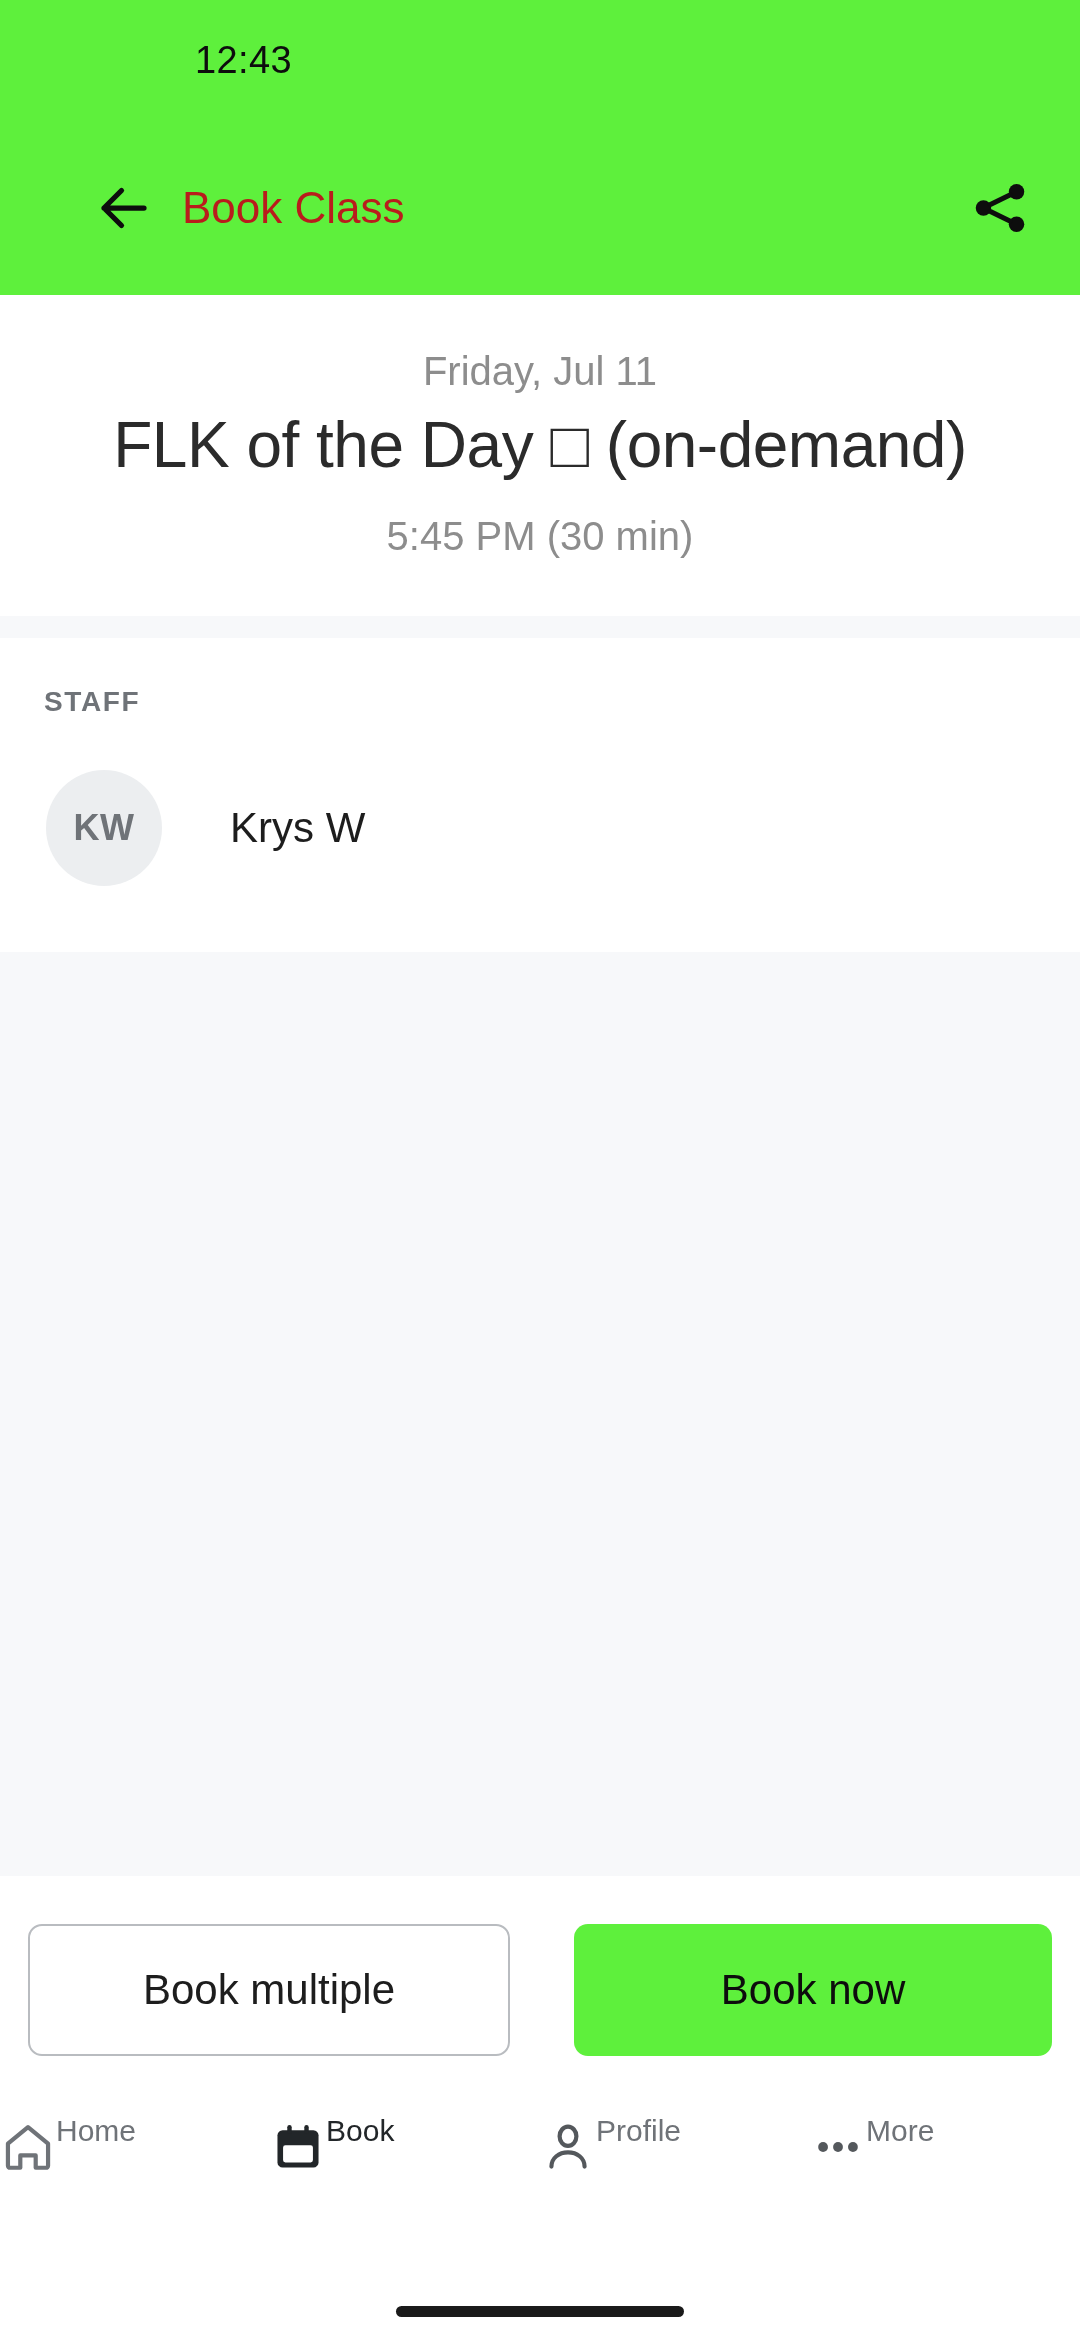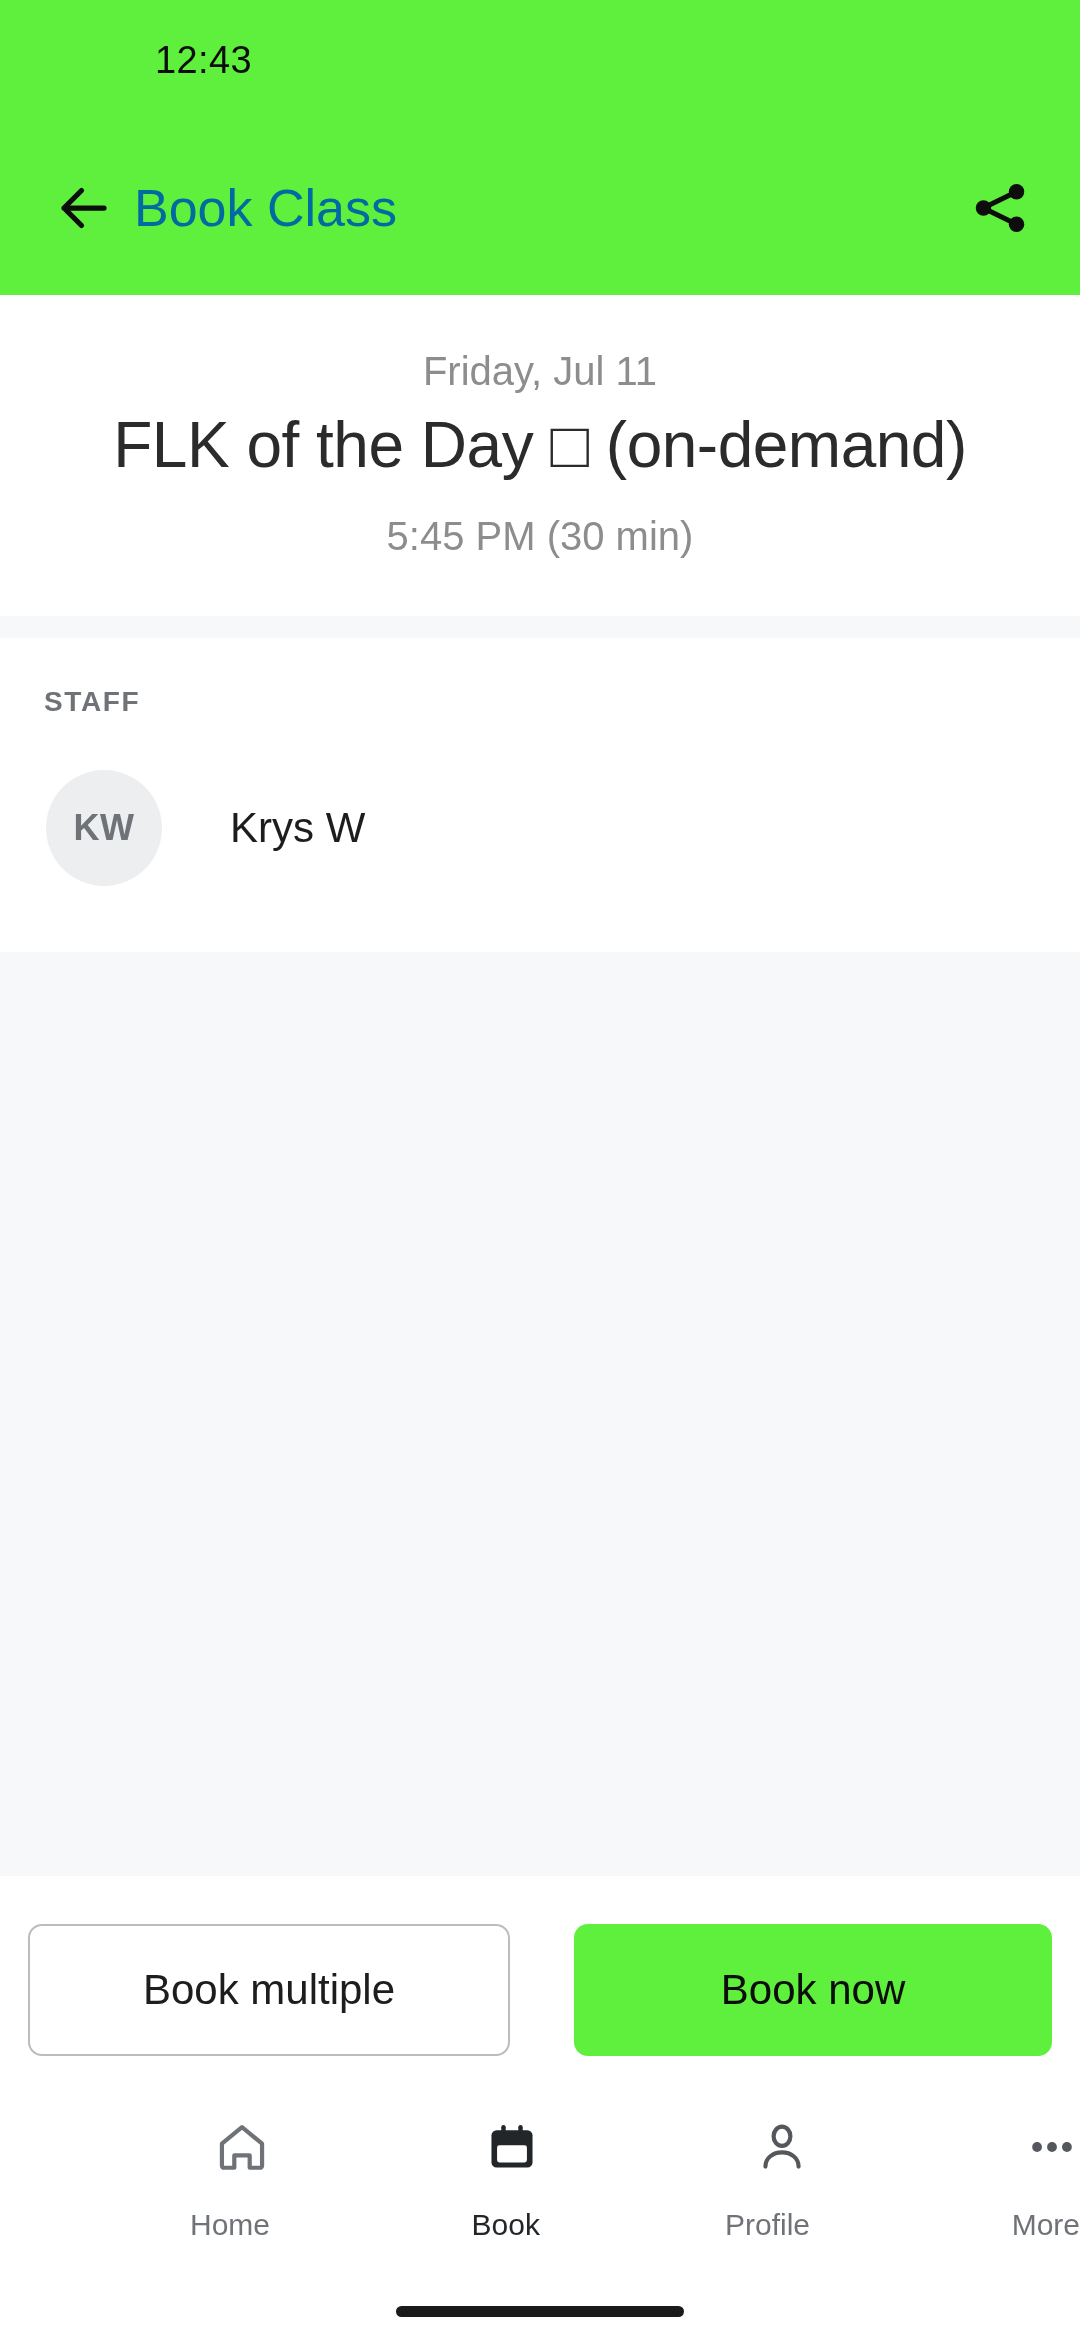--- a/index.html
+++ b/index.html
@@ -5,26 +5,26 @@
   * { margin:0; padding:0; box-sizing:border-box; }
   html, body {
     width:1080px; height:2340px;
     background:#ffffff;
     font-family:"Liberation Sans", sans-serif;
     overflow:hidden;
   }
   .screen { width:1080px; height:2340px; display:flex; flex-direction:column; position:relative; }
 
   
-  .header { background:#5ef03c; width:100%; height:295px; flex:0 0 295px; position:relative; }
+  .header { background:#5ef03c; width:100%; height:295px; flex:0 0 295px; position:relative;padding-left:40px; }
   .statusbar { height:120px; display:flex; align-items:center; padding-left:155px; }
   .status-time { font-size:38px; color:#0d0d0d; letter-spacing:0.4px; }
   .appbar { height:175px; display:flex; align-items:center; padding:0 42px 0 48px; }
   .back-btn { width:72px; height:72px; display:flex; align-items:center; justify-content:center; flex:0 0 72px; }
-  .appbar-title { font-size:52px; color:#0369a1; margin-left:14px; flex:1 1 auto; white-space:nowrap; }
+  .appbar-title { font-size:44px; color:#b91c1c; margin-left:22px; flex:1 1 auto; white-space:nowrap; }
   .share-btn { width:76px; height:76px; display:flex; align-items:center; justify-content:center; flex:0 0 76px; }
 
   
   .summary { background:#ffffff; padding:52px 60px 56px; text-align:center; }
   .summary-date { font-size:40px; color:#8d8d8d; line-height:1.2; }
   .summary-title {
     font-size:64px; color:#2b2b2b; line-height:1.16;
     margin-top:13px; letter-spacing:-0.5px;
   }
   .summary-time { font-size:40px; color:#8d8d8d; margin-top:30px; line-height:1.2; }
@@ -58,22 +58,22 @@
   }
   .btn-outline { background:#ffffff; border:2px solid #b9bcc0; color:#1d1d1d; }
   .btn-primary { background:#5ef03c; border:none; color:#0d0d0d; }
 
   
   .bottomnav {
     background:#ffffff; height:182px; flex:0 0 182px;
     display:flex; align-items:flex-start; padding-top:16px;
   }
   .nav-item {
-    flex:1 1 0; display:flex; flex-direction:column;
-    align-items:flex-end; justify-content:flex-start; gap:32px;
+    flex:1 1 0; display:flex; flex-direction:row;
+    align-items:flex-start; justify-content:flex-start; gap:0;
   }
   .nav-icon { height:62px; display:flex; align-items:center; justify-content:center; }
   .nav-label { font-size:30px; color:#6f7378; line-height:1; }
   .nav-item.active .nav-label { color:#222629; }
 
   .home-indicator-wrap { height:58px; display:flex; align-items:center; justify-content:center; background:#ffffff; flex:0 0 58px; }
   .home-indicator { width:288px; height:11px; border-radius:6px; background:#1a1a1a; }
 </style>
 </head>
 <body>

